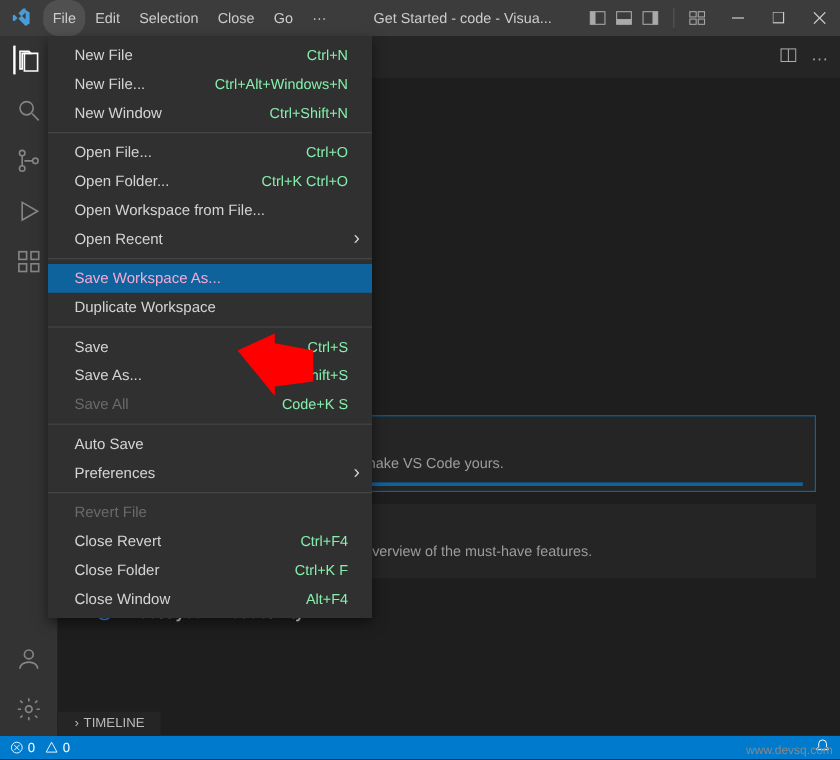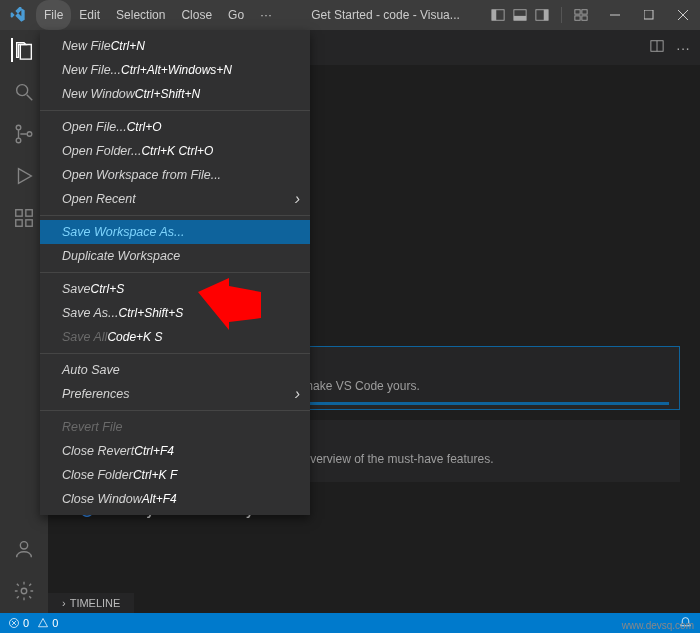--- a/index.html
+++ b/index.html
@@ -39,26 +39,26 @@
   .walk-title { font-size: 13px; font-weight: 600; color: #e0e0e0; margin-bottom: 4px; }
   .walk-desc { font-size: 12px; color: #9d9d9d; line-height: 1.4; }
   .star-badge { width: 22px; height: 22px; background: #0e639c; transform: rotate(45deg); display:flex; align-items:center; justify-content:center; flex-shrink:0; margin-top:2px; }
   .star-badge span { transform: rotate(-45deg); color:#fff; font-size:12px; }
   .boost-row { display:flex; align-items:center; gap:10px; padding: 10px; color:#e0e0e0; font-weight:600; font-size:13px; }
   .boost-row svg { color:#3794ff; }
   .statusbar { height: 20px; background: #007acc; display: flex; align-items: center; color: #fff; font-size: 11px; padding: 0 8px; gap: 8px; }
   .statusbar .sb-right { margin-left:auto; }
   
   .dropdown { position: absolute; left: 40px; top: 30px; width: 270px; background: #303031; box-shadow: 0 4px 10px rgba(0,0,0,0.5); z-index: 50; padding: 4px 0; }
-  .dd-item { display:flex; align-items:center; justify-content:flex-start; padding: 5px 20px 5px 22px; font-size: 12.5px; color: #d4d4d4; position:relative;font-style:italic; }
+  .dd-item { display:flex; align-items:center; justify-content:space-between; padding: 5px 20px 5px 22px; font-size: 12.5px; color: #d4d4d4; position:relative; }
   .dd-item.disabled { color: #6a6a6a; }
-  .dd-item.hl { background: #0e639c; color: #7dd3fc; }
+  .dd-item.hl { background: #0e639c; color: #f9a8d4; }
   .dd-sep { height: 1px; background: #454545; margin: 4px 0; }
   .dd-sub::after { content: '›'; position:absolute; right:10px; color:inherit; font-size:16px; }
-  .shortcut { color: #ffffff; font-size: 12px; }
+  .shortcut { color: #86efac; font-size: 12px; }
   
   .arrow { position:absolute; left:195px; top:278px; z-index:60; }
   .timeline-row { position:absolute; left:48px; bottom:20px; padding:4px 14px; font-size:11px; color:#bbb; background:#252526; display:flex; align-items:center; gap:4px; }
   .watermark { position:absolute; right:6px; bottom:2px; font-size:10px; color:#888; z-index:5;}
 </style>
 </head>
 <body>
 
 <div class="titlebar">
   <div class="logo">

